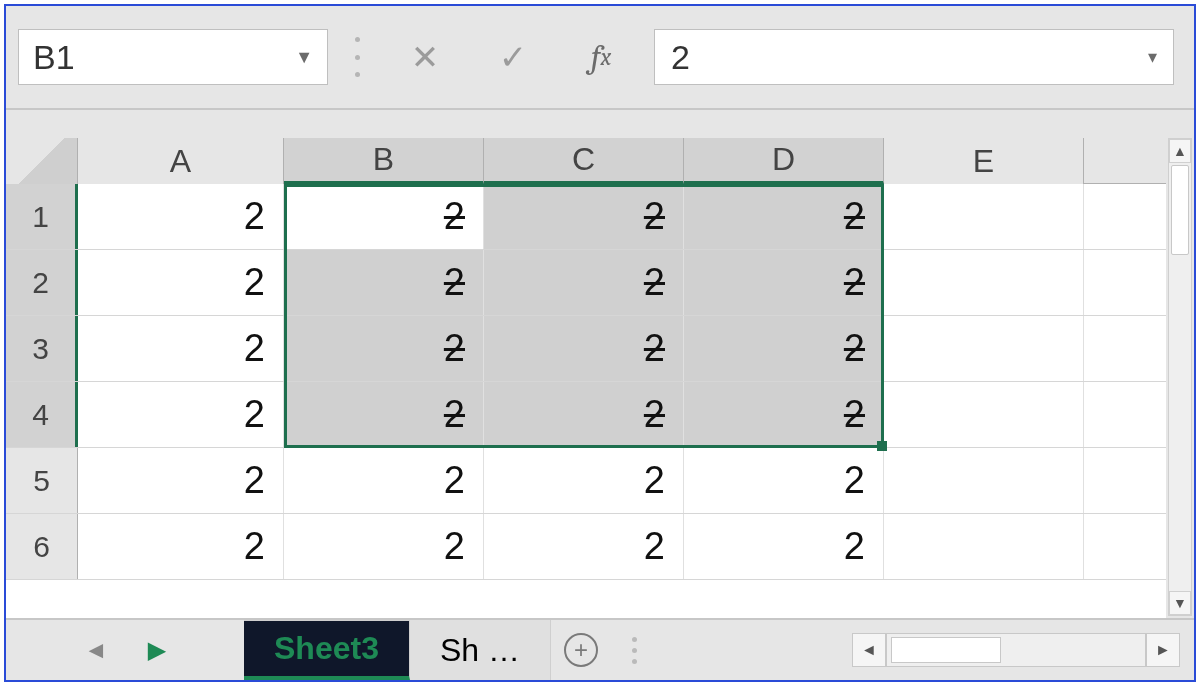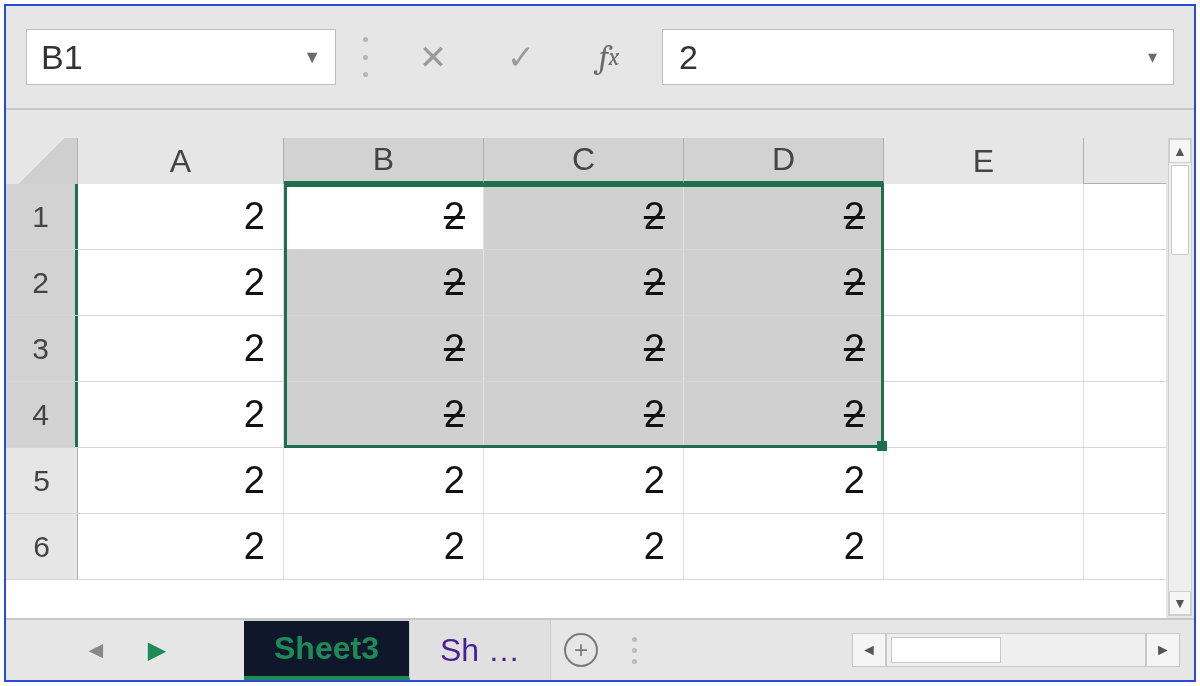--- a/index.html
+++ b/index.html
@@ -12,21 +12,21 @@
     overflow:hidden;
   }
   .frame {
     position:absolute; left:4px; top:4px; right:4px; bottom:4px;
     border:2px solid #2a4bd7;
     background:#e6e6e6;
   }
   
   .fbar {
     position:absolute; left:0; top:0; right:0; height:104px;
-    padding:24px 20px 24px 20px;
+    padding:24px 20px 24px 12px;
     display:flex; align-items:center; gap:18px;
     border-bottom:2px solid #c7c7c7;
   }
   .name-box {
     width:310px; height:56px; background:#fff; border:1px solid #bfbfbf;
     display:flex; align-items:center; justify-content:space-between;
     padding:0 14px;
     font-size:34px; color:#333;
   }
   .name-box .dd { color:#6b6b6b; font-size:18px; }
@@ -122,21 +122,21 @@
     position:absolute; left:0; right:0; bottom:0; height:62px;
     background:#e6e6e6; border-top:2px solid #c7c7c7;
     display:flex; align-items:stretch;
   }
   .tabnav {
     width:238px; display:flex; align-items:center; justify-content:center; gap:40px;
     color:#888; font-size:24px;
   }
   .tabnav .play { color:#1e8a55; }
   .tab {
-    padding:0 30px; display:flex; align-items:center; font-size:32px; color:#4c1d95;
+    padding:0 30px; display:flex; align-items:center; font-size:32px; color:#000000;
     border-right:1px solid #cfcfcf; background:#e0e0e0; position:relative;
   }
   .tab.active {
     background:#0f172a; color:#1e8a55; font-weight:600;
     border-top:1px solid #cfcfcf;
     border-bottom:4px solid #1e8a55;
   }
   .addsheet {
     width:60px; display:flex; align-items:center; justify-content:center;
   }

